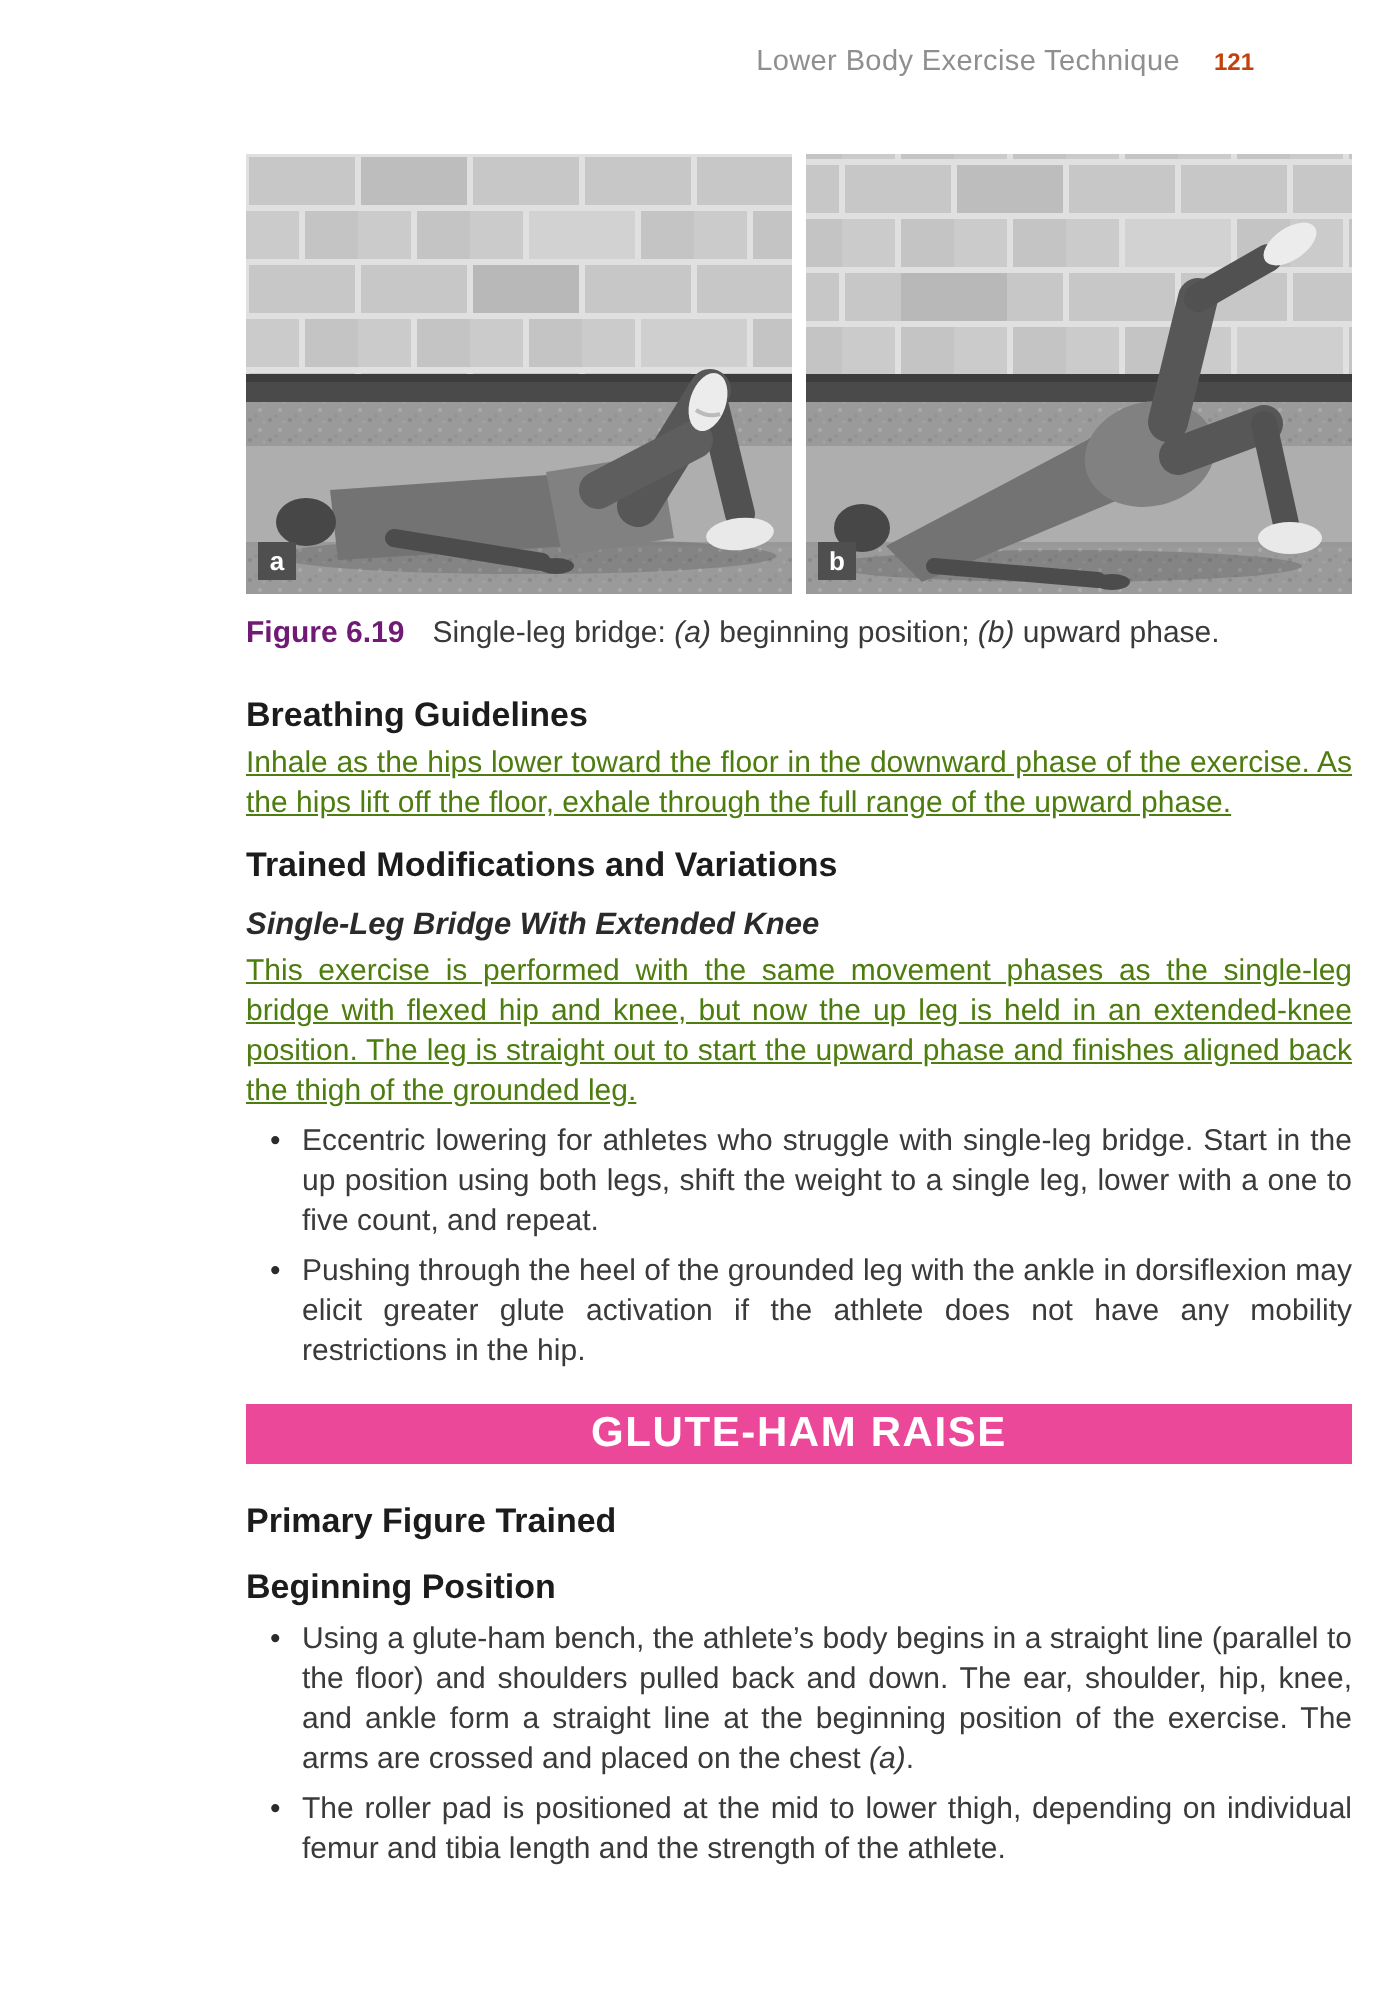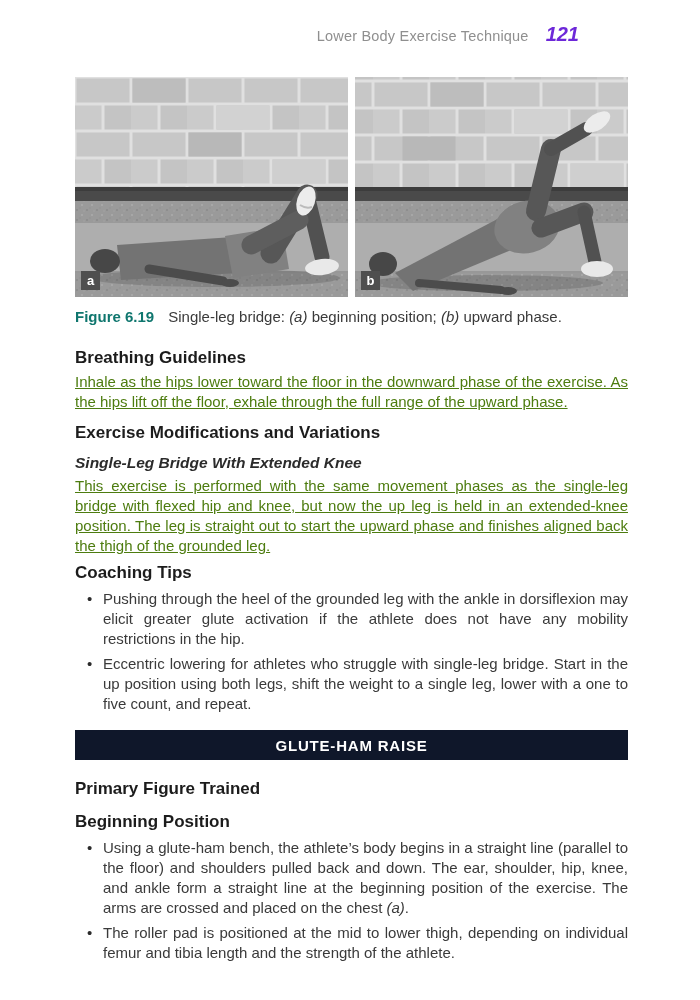--- a/index.html
+++ b/index.html
@@ -1,57 +1,57 @@
 <!DOCTYPE html>
 <html><head>
 <meta charset="utf-8">
 <style>
   html,body{margin:0;padding:0;background:#ffffff;}
   body{width:700px;height:1000px;overflow:hidden;position:relative;
        font-family:"Liberation Sans","DejaVu Sans",sans-serif;color:#333;}
-  .page{position:relative;width:596px;height:1000px;background:#fff;}
+  .page{position:relative;width:596px;height:1000px;background:#fff;margin-left:48px;}
 
   
   .running-head{position:absolute;top:23px;right:17px;display:flex;align-items:baseline;gap:17px;}
   .rh-title{font-size:14.5px;color:#8f8f8f;letter-spacing:.2px;}
-  .rh-page{font-size:20px;font-weight:700;color:#6d28d9;font-style:italic;}
+  .rh-page{font-size:12px;font-weight:700;color:#c2410c;}
 
   
   .column{position:absolute;left:75px;top:77px;width:553px;}
 
   
   .photos{display:flex;gap:7px;}
   .photo{position:relative;width:273px;height:220px;overflow:hidden;background:#cccccc;}
   .photo svg{display:block;}
   .photo-label{position:absolute;left:6px;bottom:7px;width:19px;height:19px;background:#4f4f4f;
       color:#fff;font-size:13px;font-weight:700;display:flex;align-items:center;justify-content:center;line-height:1;}
   .caption{margin:10px 0 0;font-size:15px;color:#3a3a3a;line-height:20px;}
-  .cap-label{font-weight:700;color:#0f766e;margin-right:14px;}
+  .cap-label{font-weight:700;color:#701a75;margin-right:14px;}
   .caption em{font-style:italic;}
 
   h2{font-size:17px;line-height:22px;font-weight:700;color:#1c1c1c;margin:0;}
   p{margin:3px 0 0;font-size:15px;line-height:20px;color:#4d7c0f;text-align:justify;text-decoration:underline;}
   .subhead{margin:8px 0 0;font-size:15.5px;line-height:21px;font-weight:700;font-style:italic;color:#2b2b2b;}
 
   .h-breathing{margin-top:20px;}
   .h-mods{margin-top:10px;}
   .h-coaching{margin-top:6px;}
   .h-primary{margin-top:18px;}
   .h-beginning{margin-top:11px;}
   .muscles{margin-top:3px;}
 
   ul.bullets{list-style:none;margin:5px 0 0;padding:0;}
   ul.bullets li{position:relative;padding-left:28px;font-size:15px;line-height:20px;color:#3a3a3a;text-align:justify;}
   ul.bullets li + li{margin-top:5px;}
   ul.bullets li::before{content:"\2022";position:absolute;left:12px;top:0;color:#2b2b2b;}
   ul.bullets em{font-style:italic;}
 
-  .banner{margin-top:16px;height:30px;background:#0f172a;color:#ffffff;
+  .banner{margin-top:16px;height:30px;background:#ec4899;color:#ffffff;
       display:flex;align-items:center;justify-content:center;
-      font-size:15px;font-weight:700;letter-spacing:.8px;}
+      font-size:21px;font-weight:700;letter-spacing:.8px;}
 </style>
 </head>
 <body>
 
 <div class="page">
 
   <header class="running-head">
     <span class="rh-title">Lower Body Exercise Technique</span>
     <span class="rh-page">121</span>
   </header>
@@ -152,30 +152,29 @@
       </div>
       <figcaption class="caption"><span class="cap-label">Figure 6.19</span><span>Single-leg bridge: </span><em>(a)</em><span> beginning position; </span><em>(b)</em><span> upward phase.</span></figcaption>
     </figure>
 
     <section>
       <h2 class="h-breathing">Breathing Guidelines</h2>
       <p>Inhale as the hips lower toward the floor in the downward phase of the exercise. As the hips lift off the floor, exhale through the full range of the upward phase.</p>
     </section>
 
     <section>
-      <h2 class="h-mods">Exercise Modifications and Variations</h2>
+      <h2 class="h-mods">Trained Modifications and Variations</h2>
       <h3 class="subhead">Single-Leg Bridge With Extended Knee</h3>
       <p>This exercise is performed with the same movement phases as the single-leg bridge with flexed hip and knee, but now the up leg is held in an extended-knee position. The leg is straight out to start the upward phase and finishes aligned back the thigh of the grounded leg.</p>
     </section>
 
     <section>
-      <h2 class="h-coaching">Coaching Tips</h2>
       <ul class="bullets">
+        <li>Eccentric lowering for athletes who struggle with single-leg bridge. Start in the up position using both legs, shift the weight to a single leg, lower with a one to five count, and repeat.</li>
         <li>Pushing through the heel of the grounded leg with the ankle in dorsiflexion may elicit greater glute activation if the athlete does not have any mobility restrictions in the hip.</li>
-        <li>Eccentric lowering for athletes who struggle with single-leg bridge. Start in the up position using both legs, shift the weight to a single leg, lower with a one to five count, and repeat.</li>
       </ul>
     </section>
 
     <div class="banner">GLUTE-HAM RAISE</div>
 
     <section>
       <h2 class="h-primary">Primary Figure Trained</h2>
       <h2 class="h-beginning">Beginning Position</h2>
       <ul class="bullets">
         <li><span>Using a glute-ham bench, the athlete’s body begins in a straight line (parallel to the floor) and shoulders pulled back and down. The ear, shoulder, hip, knee, and ankle form a straight line at the beginning position of the exercise. The arms are crossed and placed on the chest </span><em>(a)</em><span>.</span></li>

